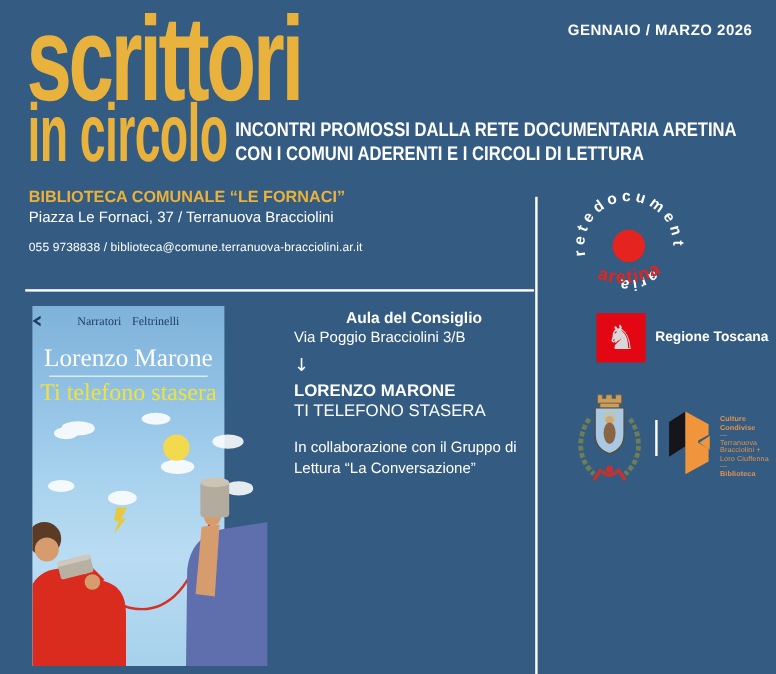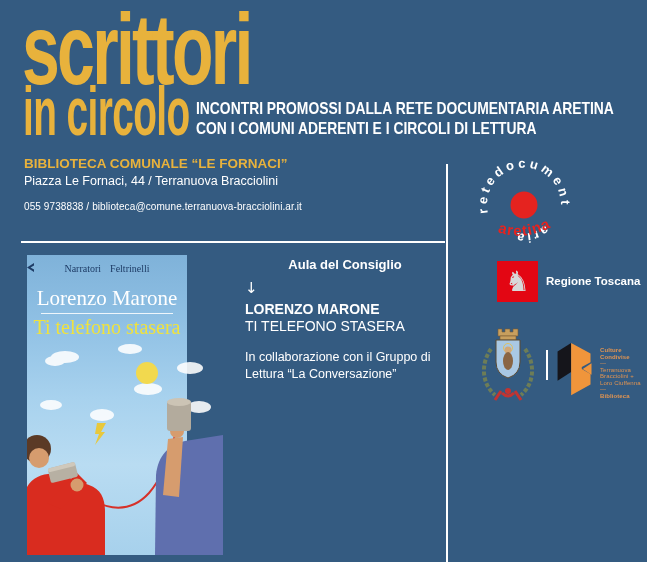--- a/index.html
+++ b/index.html
@@ -62,30 +62,31 @@
   .culture-mark { position:absolute; left:556px; top:339px; }
   .culture-text { position:absolute; left:600px; top:347px; font-size:6px; line-height:6.5px;
                   color:#E09452; letter-spacing:.1px; }
   .culture-text .b { font-weight:bold; }
 </style>
 </head>
 <body>
 
 <div class="poster">
 
+  <div class="period">GENNAIO / MARZO 2026</div>
   <div class="title1 cond">scrittori</div>
   <div class="title2 cond">in circolo</div>
   <div class="subtitle cond">
     <div>INCONTRI PROMOSSI DALLA RETE DOCUMENTARIA ARETINA</div>
     <div>CON I COMUNI ADERENTI E I CIRCOLI DI LETTURA</div>
   </div>
 
   <div class="library">
     <div class="lib-name">BIBLIOTECA COMUNALE “LE FORNACI”</div>
-    <div class="lib-addr">Piazza Le Fornaci, 44 / Terranuova Bracciolini</div>
+    <div class="lib-addr">Piazza Le Fornaci, 37 / Terranuova Bracciolini</div>
     <div class="lib-contacts">055 9738838 / biblioteca@comune.terranuova-bracciolini.ar.it</div>
   </div>
 
   <div class="hline"></div>
   <div class="vline"></div>
 
   <div class="cover">
     <svg width="196" height="300" viewBox="0 0 196 300">
       <g fill="#ffffff" opacity="0.88">
         <ellipse cx="38" cy="102" rx="14" ry="6"></ellipse>
@@ -128,20 +129,21 @@
       </span>
       <span>Feltrinelli</span>
     </div>
     <div class="cover-author">Lorenzo Marone</div>
     <div class="cover-div"></div>
     <div class="cover-title">Ti telefono stasera</div>
   </div>
 
   <div class="event">
     <div class="ev-venue">Aula del Consiglio</div>
+    <div>Via Poggio Bracciolini 3/B</div>
     <div class="ev-arrow">↓</div>
     <div class="ev-author">LORENZO MARONE</div>
     <div class="ev-book">TI TELEFONO STASERA</div>
     <div class="ev-collab">In collaborazione con il Gruppo di Lettura “La Conversazione”</div>
   </div>
 
   <div class="logo-rete">
     <svg width="96" height="96" viewBox="-48 -48 96 96">
       <defs>
         <path id="rpathA" d="M -35.5,12 A 37,37 0 1 1 35.5,12"></path>

